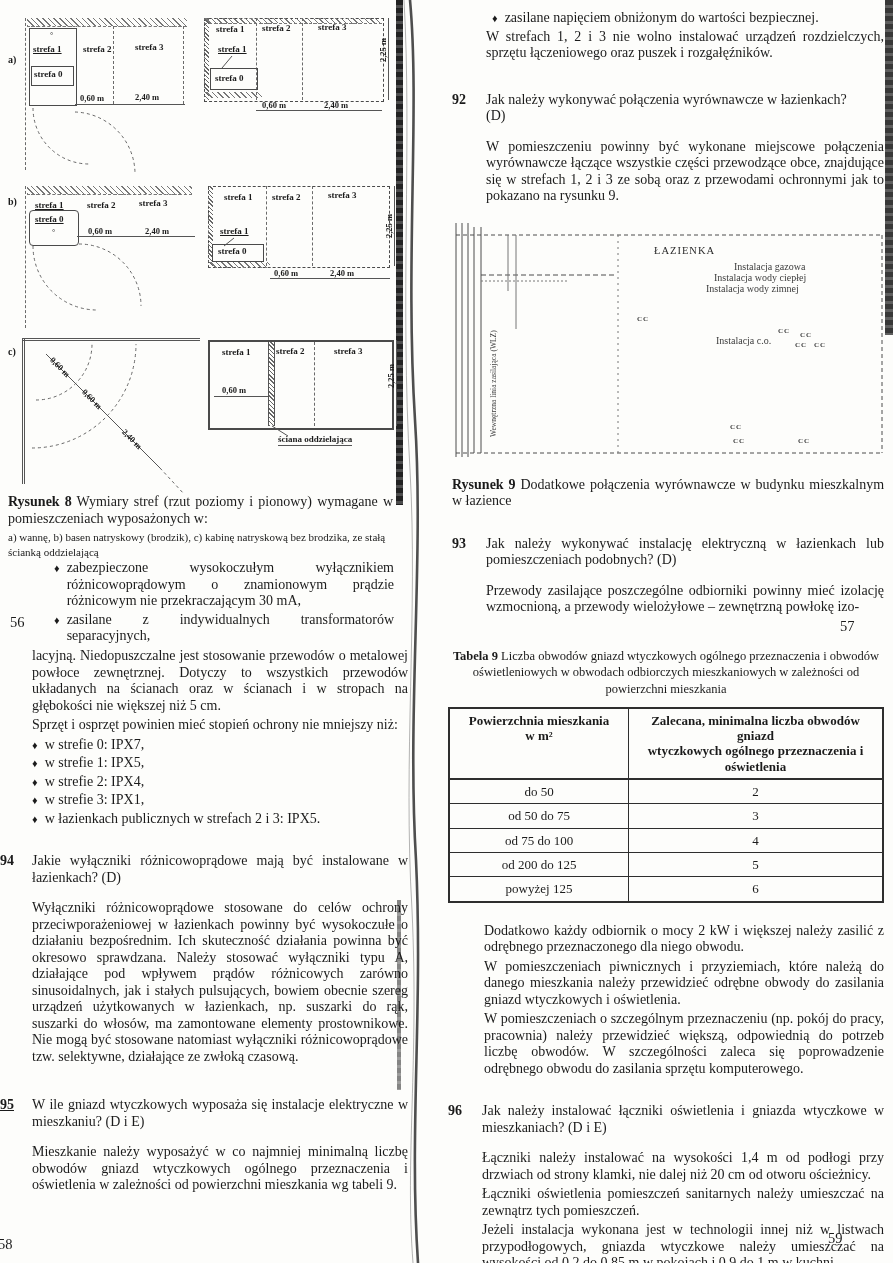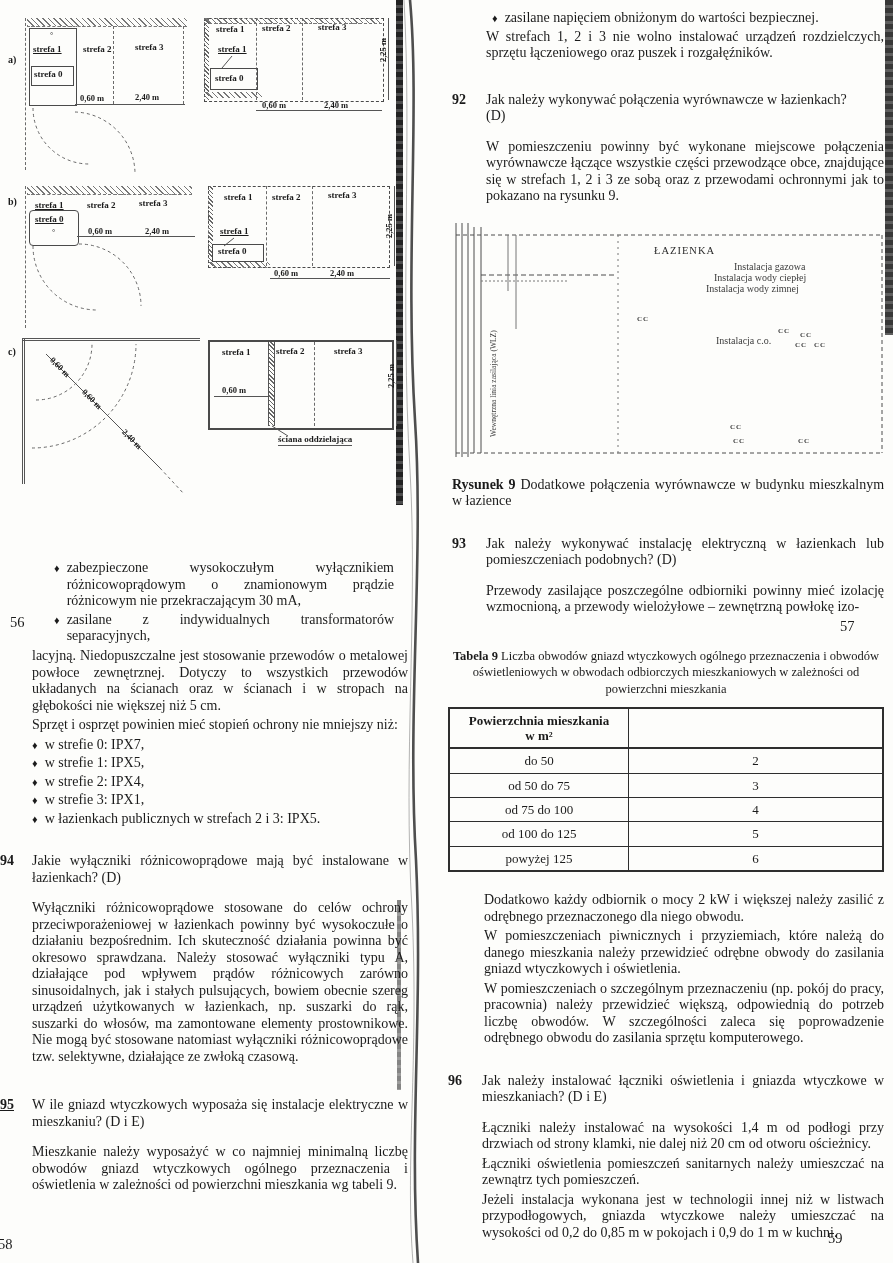--- a/index.html
+++ b/index.html
@@ -175,20 +175,25 @@
         <div class="dim" style="left:14px;top:47px;">0,60 m</div>
         <div class="solidv" style="left:188px;top:2px;height:86px;"></div>
         <div class="dim vtx" style="left:178px;top:26px;">2,25 m</div>
         <svg class="lines" width="192" height="112" viewBox="0 0 192 112">
           <path d="M 64 88 L 80 98" fill="none" stroke="#555"></path>
         </svg>
         <div class="dl" style="left:70px;top:96px;border-bottom:1px solid #555;">ściana oddzielająca</div>
       </div>
     </div>
 
+    <div style="position:absolute;left:0;top:486px;width:385px;">
+      <p class="capline"><b>Rysunek 8</b>
+        <span>Wymiary stref (rzut poziomy i pionowy) wymagane w pomieszczeniach wyposażonych w:</span></p>
+      <p class="smallcap">a) wannę, b) basen natryskowy (brodzik), c) kabinę natryskową bez brodzika, ze stałą ścianką oddzielającą</p>
+    </div>
 
     <div style="position:absolute;left:46px;top:552px;width:340px;">
       <div class="b">
         <span class="diamond">♦</span>
         <span>zabezpieczone wysokoczułym wyłącznikiem różnicowoprądowym o znamionowym prądzie różnicowym nie przekraczającym 30 mA,</span>
       </div>
       <div class="b">
         <span class="diamond">♦</span>
         <span>zasilane z indywidualnych transformatorów separacyjnych,</span>
       </div>
@@ -309,35 +314,39 @@
       <b>Tabela 9</b>
       <span>Liczba obwodów gniazd wtyczkowych ogólnego przeznaczenia i obwodów oświetleniowych w obwodach odbiorczych mieszkaniowych w zależności od powierzchni mieszkania</span>
     </p>
 
     <div class="tbl">
       <div class="tr th">
         <div class="c1">
           <div>Powierzchnia mieszkania</div>
           <div>w m²</div>
         </div>
+        <div class="c2">
+          <div>Zalecana, minimalna liczba obwodów gniazd</div>
+          <div>wtyczkowych ogólnego przeznaczenia i oświetlenia</div>
+        </div>
       </div>
       <div class="tr">
         <div class="c1">do 50</div>
         <div class="c2">2</div>
       </div>
       <div class="tr">
         <div class="c1">od 50 do 75</div>
         <div class="c2">3</div>
       </div>
       <div class="tr">
         <div class="c1">od 75 do 100</div>
         <div class="c2">4</div>
       </div>
       <div class="tr">
-        <div class="c1">od 100 do 125</div>
+        <div class="c1">od 200 do 125</div>
         <div class="c2">5</div>
       </div>
       <div class="tr">
         <div class="c1">powyżej 125</div>
         <div class="c2">6</div>
       </div>
     </div>
 
     <div style="padding-left:36px;margin-top:20px;">
       <p class="p">Dodatkowo każdy odbiornik o mocy 2 kW i większej należy zasilić z odrębnego przeznaczonego dla niego obwodu.</p>

